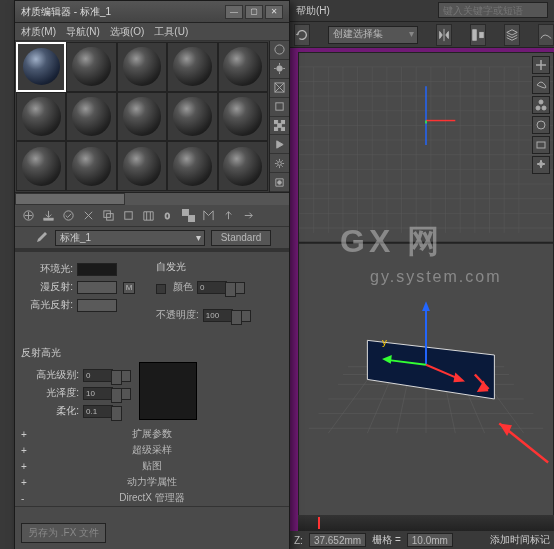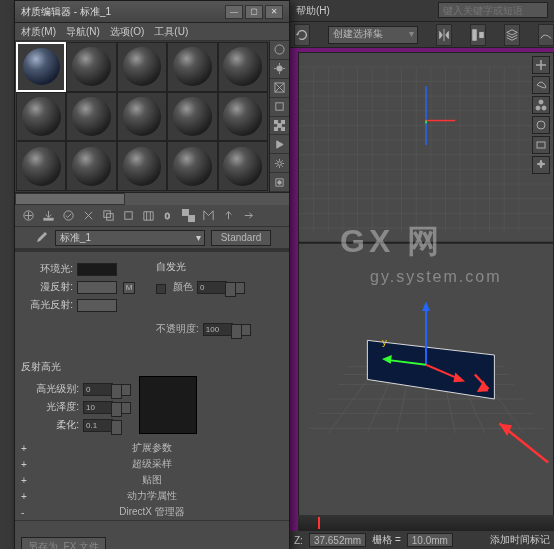--- a/index.html
+++ b/index.html
@@ -460,21 +460,21 @@
         </div>
       </div>
       <div class="col">
         <div class="section-label">自发光</div>
         <div class="param-row">
           <span class="checkbox"></span>
           <span>颜色</span>
           <div class="spinner">0</div>
           <div class="small-sw"></div>
         </div>
-        <div class="param-row" style="margin-top:24px">
+        <div class="param-row" style="margin-top:10px">
           <span>不透明度:</span>
           <div class="spinner">100</div>
           <div class="small-sw"></div>
         </div>
       </div>
     </div>
 
     <div class="section-label" style="margin-top:22px">反射高光</div>
     <div style="display:flex;gap:8px;align-items:center">
       <div>

